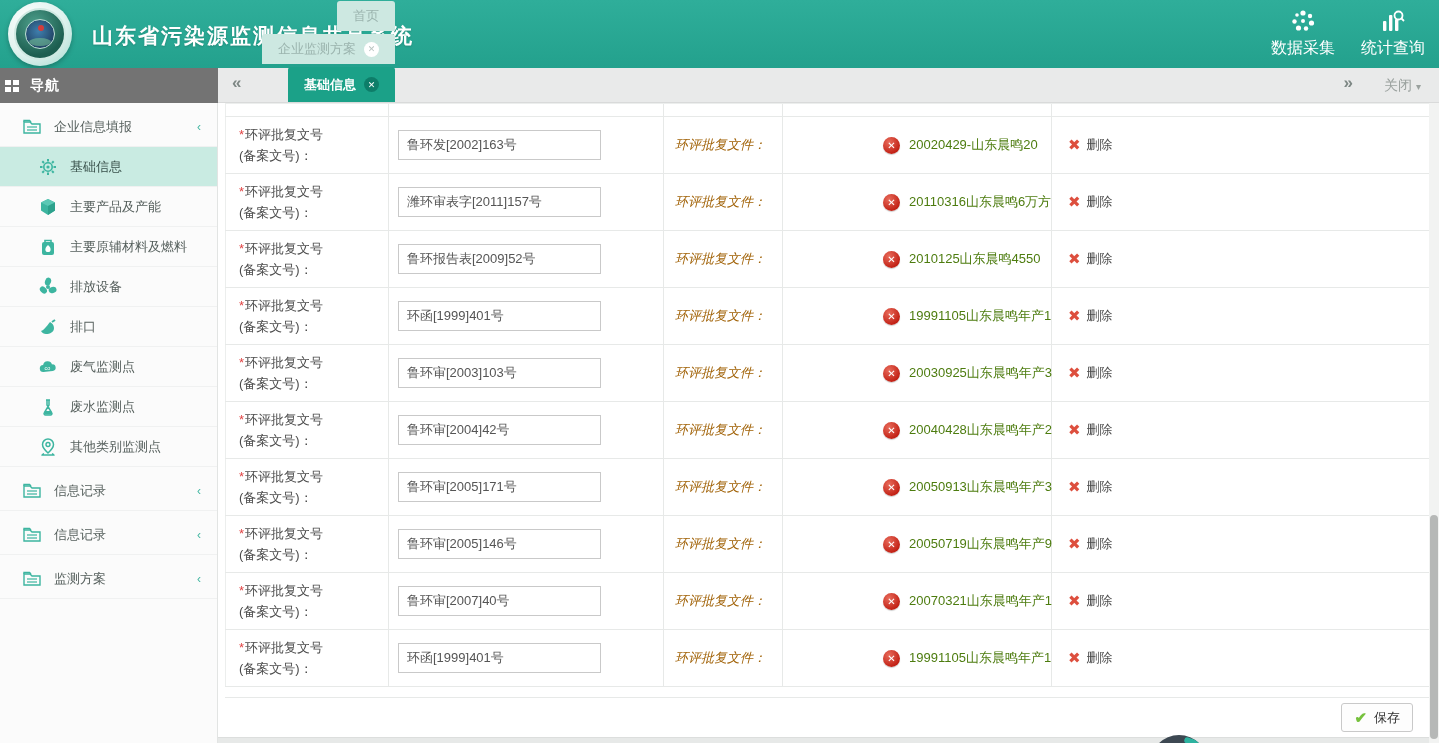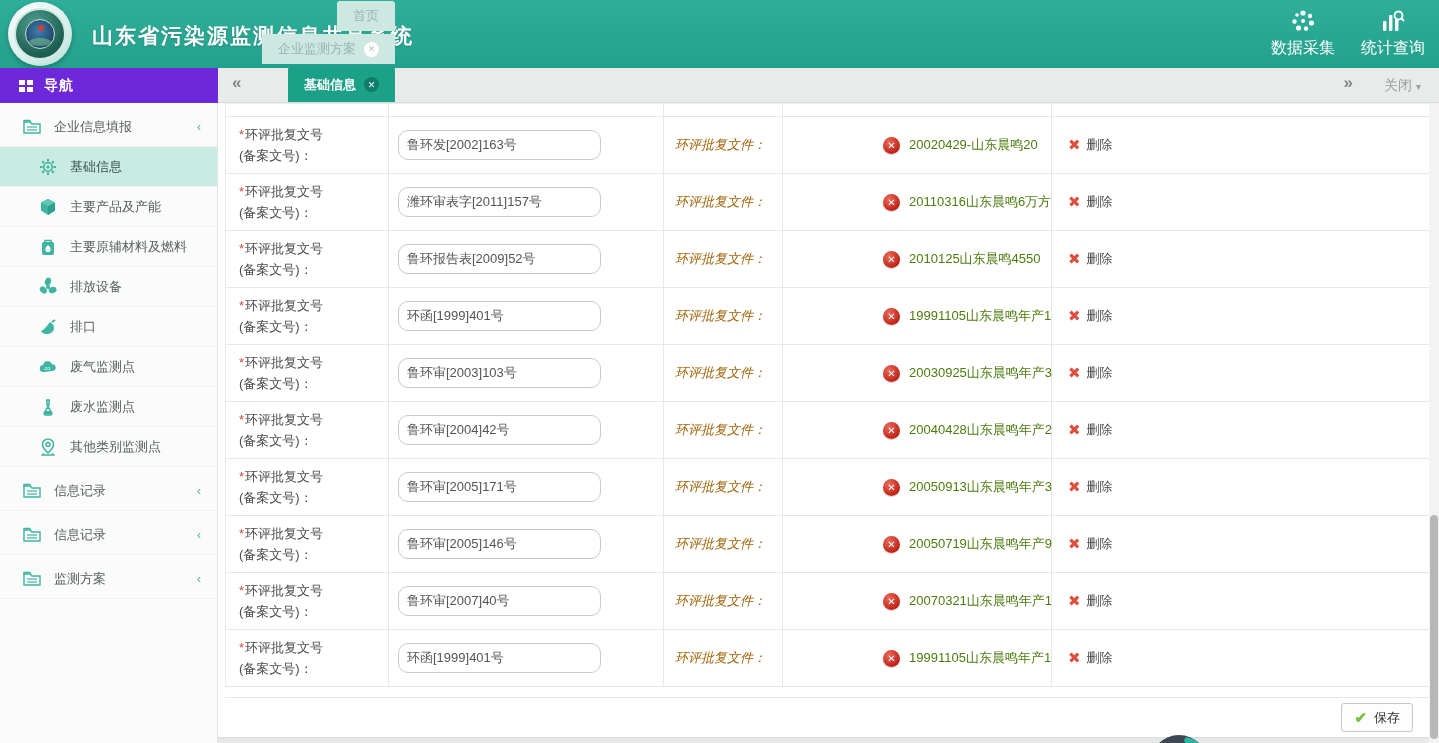--- a/index.html
+++ b/index.html
@@ -25,21 +25,21 @@
   .app-title { position:absolute; left:92px; top:22px; color:#ffffff; font-size:21px;
     font-weight:bold; letter-spacing:2px; text-shadow:0 1px 2px rgba(0,0,0,.18); }
   .header-actions { position:absolute; right:14px; top:8px; display:flex; gap:26px; }
   .header-action { display:flex; flex-direction:column; align-items:center; gap:4px;
     color:#ffffff; cursor:pointer; }
   .header-action .ha-icon { height:26px; display:flex; align-items:flex-end; }
   .header-action .ha-label { font-size:16px; }
 
   
   .nav-header { position:absolute; left:0; top:68px; width:218px; height:35px;
-    background:#6d28d9; color:#fff; display:flex; align-items:center; padding-left:16px; gap:8px; }
+    background:#737373; color:#fff; display:flex; align-items:center; padding-left:2px; gap:8px; }
   .nav-header .nav-title { font-size:14px; font-weight:bold; letter-spacing:1px; }
   .tab-strip { position:absolute; left:218px; top:68px; width:1221px; height:35px;
     background:#e9eaea; border-bottom:1px solid #d9dada; }
   .tab-scroll-left { position:absolute; left:14px; top:5px; font-size:17px; color:#7d8784;
     font-weight:bold; cursor:pointer; letter-spacing:-2px; }
   .tab-scroll-right { position:absolute; right:88px; top:5px; font-size:17px; color:#7d8784;
     font-weight:bold; cursor:pointer; letter-spacing:-2px; }
   .close-menu { position:absolute; right:18px; top:9px; font-size:14px; color:#9aa19e;
     cursor:pointer; }
   .close-menu .caret { font-size:10px; color:#9aa19e; }
@@ -69,21 +69,21 @@
   .grid-row.partial { height:14px; border-top:1px solid #eceeed; }
   .gcell { border-right:1px solid #e7e9e8; height:100%; display:flex; align-items:center; }
   .gcell:first-child { border-left:1px solid #eceeed; }
   .c1 { width:164px; padding-left:13px; }
   .c2 { width:275px; padding-left:9px; }
   .c3 { width:119px; padding-left:11px; }
   .c4 { width:269px; padding-left:100px; gap:9px; }
   .c5 { flex:1; padding-left:16px; gap:6px; border-right:none; }
   .row-label { font-size:13px; color:#4b4b4b; line-height:1.65; }
   .req { color:#e04343; margin-right:1px; }
-  .doc-input { width:203px; height:30px; border:1px solid #c9c9c9; border-radius:10px;
+  .doc-input { width:203px; height:30px; border:1px solid #c9c9c9; border-radius:0;
     padding:0 8px; font-size:13px; color:#555; font-family:inherit; background:#fff; }
   .file-label { font-size:13px; color:#a16207;font-style:italic; }
   .file-remove-icon { width:17px; height:17px; border-radius:50%; flex:0 0 17px;
     background:radial-gradient(circle at 35% 30%, #e86a5a, #c01e12 75%);
     color:#fff; font-size:10px; font-weight:bold; display:flex; align-items:center;
     justify-content:center; cursor:pointer; box-shadow:0 1px 1px rgba(0,0,0,.2); }
   .file-name { font-size:13px; color:#4d7c0f; white-space:nowrap; }
   .del-x { color:#dd4f3e; font-size:15px; font-weight:bold; cursor:pointer; }
   .del-label { font-size:13px; color:#4b4b4b; cursor:pointer; }
 

